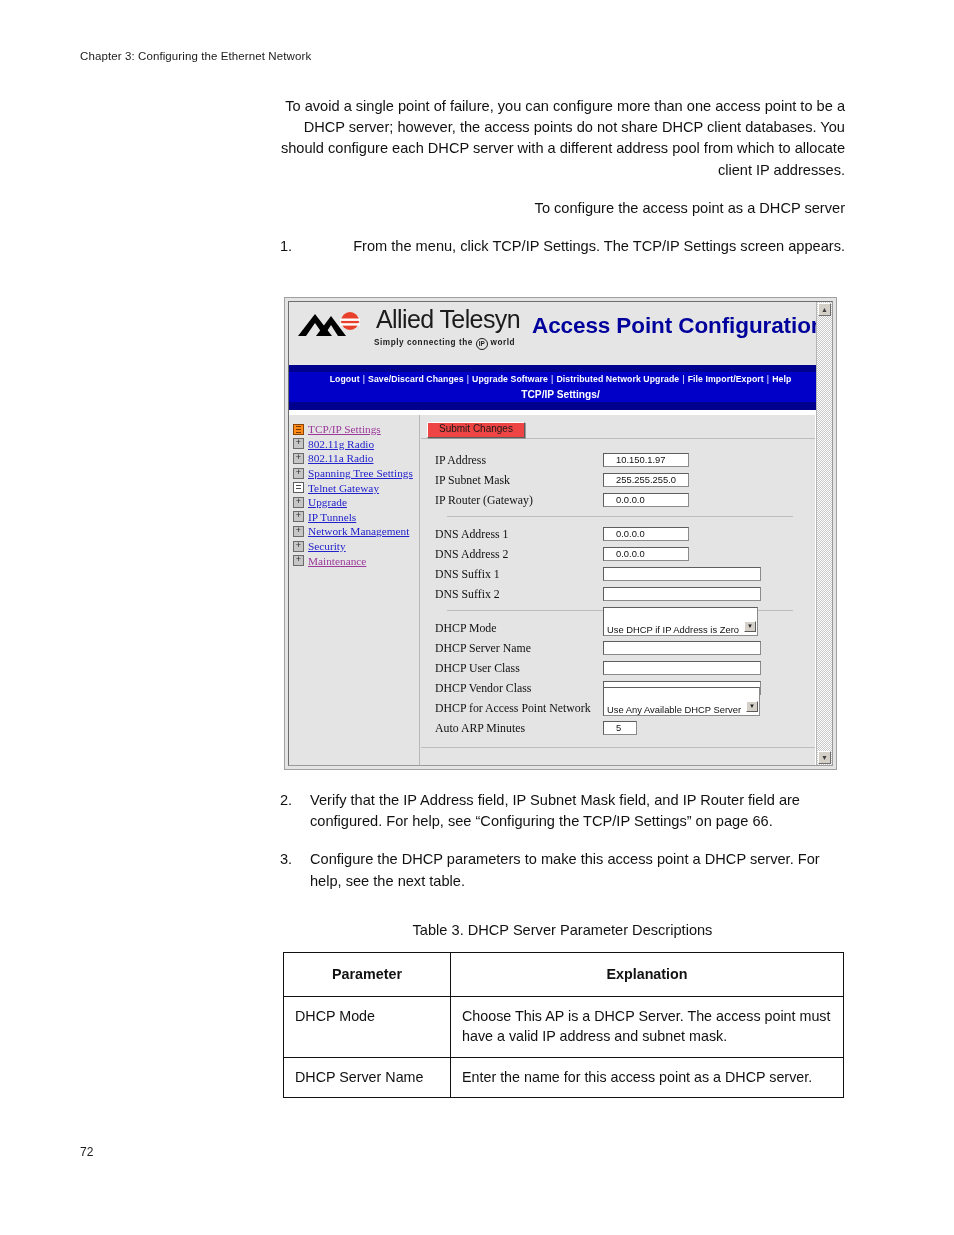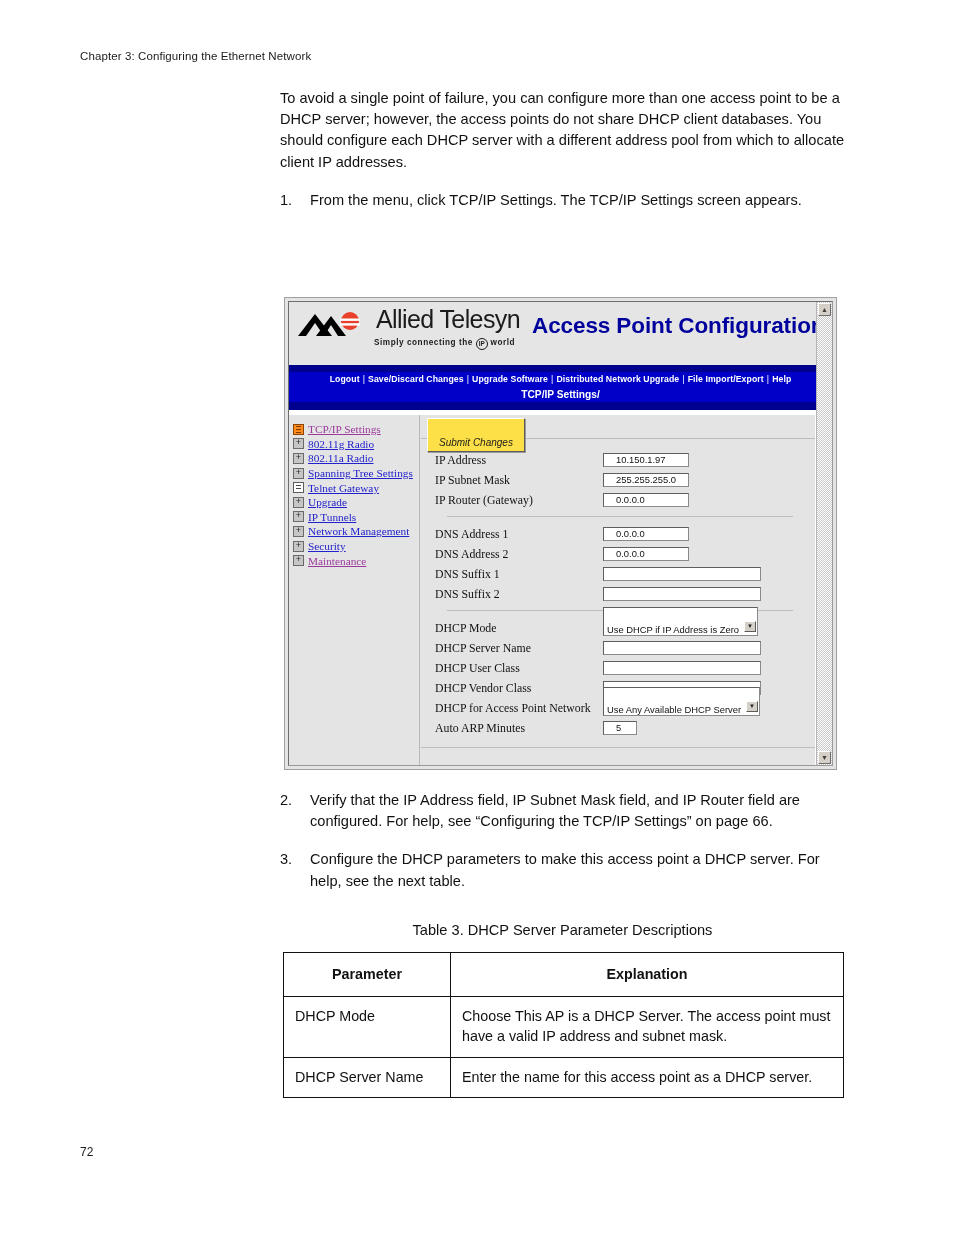--- a/index.html
+++ b/index.html
@@ -286,31 +286,30 @@
     background: #e4e4e4;
   }
   .submitbar {
     height: 24px;
     border-bottom: 1px solid #bdbdbd;
     padding: 3px 0 0 6px;
     box-sizing: border-box;
   }
   .btn-submit {
     display: inline-block;
-    background: #fde047;
+    background: #ef4444;
     border: 1px solid #ffffff;
     border-right-color: #5a5a5a;
     border-bottom-color: #5a5a5a;
     box-shadow: 1px 1px 0 #9a9a9a;
     font-family: "Liberation Sans", sans-serif;
     font-size: 10px;
     color: #1a1a1a;
-    padding: 18px 11px 3px 11px;
+    padding: 0 11px 3px 11px;
     cursor: pointer;
-    font-style: italic;
   }
   .fields { padding: 11px 0 0 0; }
   .frow {
     display: flex;
     align-items: center;
     height: 20px;
     padding-left: 14px;
   }
   .flabel {
     font-family: "Liberation Serif", serif;
@@ -422,22 +421,23 @@
     padding-top: 11px;
     padding-bottom: 11px;
   }
   table.ptable col.c1 { width: 167px; }
 </style>
 </head>
 <body>
 
 <div class="chapter-header">Chapter 3: Configuring the Ethernet Network</div>
 
-<div class="prose" style="top:88px;">
+<div class="prose" style="top:96px;text-align:right;">
   <p class="para">To avoid a single point of failure, you can configure more than one access point to be a DHCP server; however, the access points do not share DHCP client databases. You should configure each DHCP server with a different address pool from which to allocate client IP addresses.</p>
+  <p class="para">To configure the access point as a DHCP server</p>
   <div class="numlist">
     <span class="num">1.</span>
     <span>From the menu, click TCP/IP Settings. The TCP/IP Settings screen appears.</span>
   </div>
 </div>
 
 <div class="shot">
   <div class="shot-inner">
 
     <div class="ap-head">

